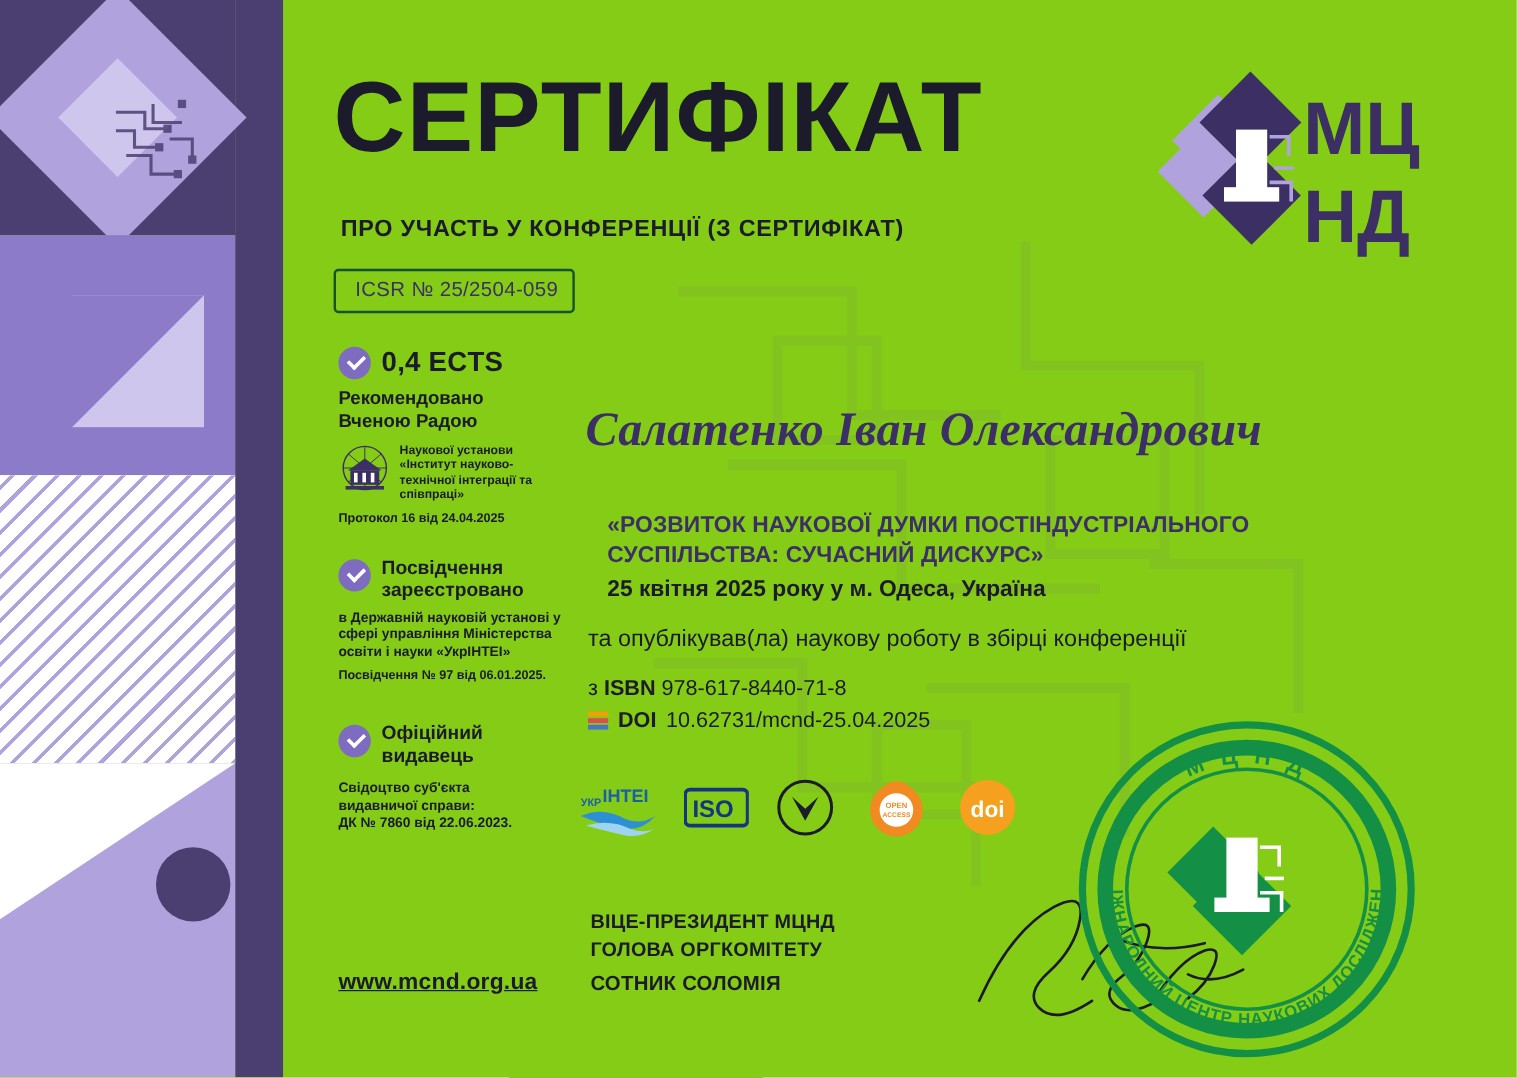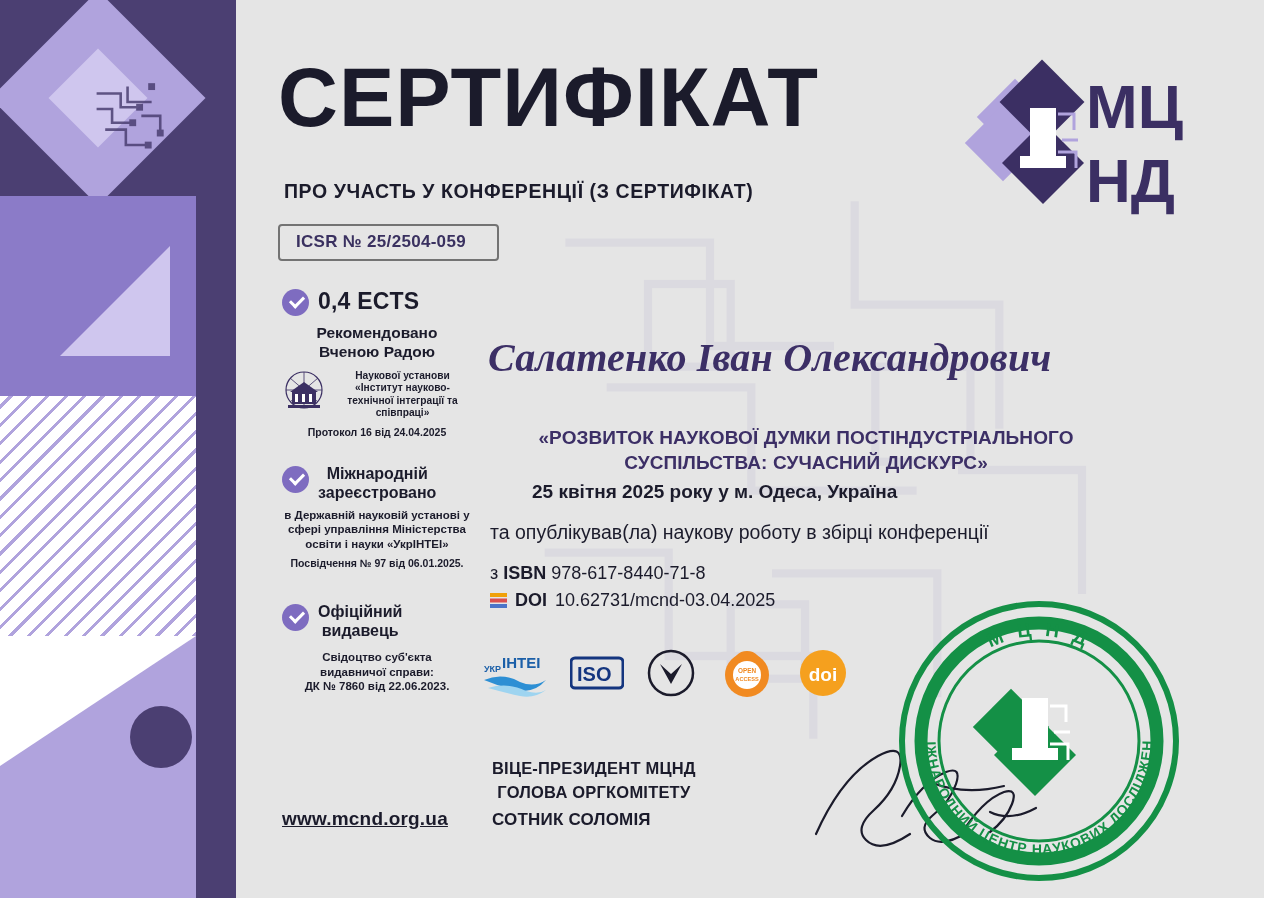--- a/index.html
+++ b/index.html
@@ -5,21 +5,21 @@
   * { box-sizing: border-box; }
   html, body { margin:0; padding:0; }
   body {
     width:1264px; height:898px;
     font-family:"Liberation Sans", sans-serif;
     background:#ffffff;
     overflow:hidden;
     position:relative;
     color:#2a2540;
   }
-  .cert { position:absolute; inset:0; background:#e5e5e5; overflow:hidden;text-align:center; }
+  .cert { position:absolute; inset:0; background:#84cc16; overflow:hidden; }
 
   
   .left-band { position:absolute; left:0; top:0; width:236px; height:898px; overflow:hidden; }
   .band-dark { position:absolute; left:196px; top:0; width:40px; height:898px; background:#4b3f72; }
   .band-top { position:absolute; left:0; top:0; width:196px; height:196px; background:#4b3f72; }
   .band-dia {
     position:absolute; left:22px; top:22px; width:152px; height:152px;
     background:#b0a3dd; transform:rotate(45deg);
   }
   .band-dia-inner {
@@ -62,23 +62,23 @@
     font-size:83px; font-weight:bold; letter-spacing:1px;
     color:#1b1b2b; line-height:1;
     font-family:"Liberation Sans", sans-serif;
   }
   .subtitle {
     position:absolute; left:284px; top:180px;
     font-size:19.5px; font-weight:bold; letter-spacing:.6px; color:#1b1b2b;
   }
   .icsr {
     position:absolute; left:278px; top:224px;
-    border:2px solid #737373; border-radius:4px;
-    padding:6px 31px 7px 16px;
-    font-size:17px; font-weight:bold; color:#3a3160; letter-spacing:.3px;
+    border:2px solid #14532d; border-radius:4px;
+    padding:6px 12px 7px 16px;
+    font-size:17px; font-weight:normal; color:#3a3160; letter-spacing:.3px;
   }
 
   
   .logo-top { position:absolute; left:958px; top:56px; width:248px; height:168px; }
 
   
   .col-left { position:absolute; left:282px; top:288px; width:190px; }
   .chk-row { display:flex; align-items:flex-start; gap:9px; }
   .chk {
     width:27px; height:27px; border-radius:50%; background:#7e6cc0;
@@ -115,21 +115,21 @@
   .line1 {
     position:absolute; left:490px; top:368px;
     font-size:20.5px; color:#1b1b2b;
   }
   .conf-name {
     position:absolute; left:506px; top:426px; width:600px;
     font-size:19px; font-weight:bold; color:#3c2f66; line-height:1.3;
     letter-spacing:.1px;
   }
   .conf-date {
-    position:absolute; left:532px; top:481px;
+    position:absolute; left:506px; top:481px;
     font-size:19px; font-weight:bold; color:#1b1b2b;
   }
   .line2 {
     position:absolute; left:490px; top:521px;
     font-size:19.5px; color:#1b1b2b;
   }
   .isbn {
     position:absolute; left:490px; top:563px;
     font-size:18px; color:#1b1b2b;
   }
@@ -261,21 +261,21 @@
         </svg>
         <div class="inst-txt">Наукової установи «Інститут науково-технічної інтеграції та співпраці»</div>
       </div>
       <div class="blk-xsm">Протокол 16 від 24.04.2025</div>
     </div>
 
     <div style="margin-top:26px;">
       <div class="chk-row">
         <div class="chk"></div>
         <div class="chk-title">
-          <div>Міжнародній</div>
+          <div>Посвідчення</div>
           <div>зареєстровано</div>
         </div>
       </div>
       <div class="blk-sm">в Державній науковій установі у сфері управління Міністерства освіти і науки  «УкрІНТЕІ»</div>
       <div class="blk-xsm">Посвідчення № 97 від 06.01.2025.</div>
     </div>
 
     <div style="margin-top:32px;">
       <div class="chk-row">
         <div class="chk"></div>
@@ -305,21 +305,21 @@
     <span>978-617-8440-71-8</span>
   </div>
 
   <div class="doi">
     <svg class="doi-mark" viewBox="0 0 17 17">
       <rect x="0" y="1" width="17" height="4" fill="#f0a10a"></rect>
       <rect x="0" y="6.5" width="17" height="4" fill="#d94f4f"></rect>
       <rect x="0" y="12" width="17" height="4" fill="#4b74c8"></rect>
     </svg>
     <b>DOI</b>
-    <span>10.62731/mcnd-03.04.2025</span>
+    <span>10.62731/mcnd-25.04.2025</span>
   </div>
 
   <div class="badges">
     <div class="badge">
       <svg width="66" height="50" viewBox="0 0 66 50">
         <text x="2" y="24" font-family="Liberation Sans, sans-serif" font-size="9" font-weight="bold" fill="#1b5fa8">УКР</text>
         <text x="20" y="20" font-family="Liberation Sans, sans-serif" font-size="15" font-weight="bold" fill="#1b5fa8">ІНТЕІ</text>
         <path d="M2 32 q18 -8 36 2 q14 6 26 -2 q-12 14 -30 10 q-18 -4 -32 -10z" fill="#2d8fd4"></path>
         <path d="M6 40 q20 -6 38 3 q12 4 20 -1 q-12 9 -26 6 q-18 -4 -32 -8z" fill="#9ed4f0"></path>
       </svg>

